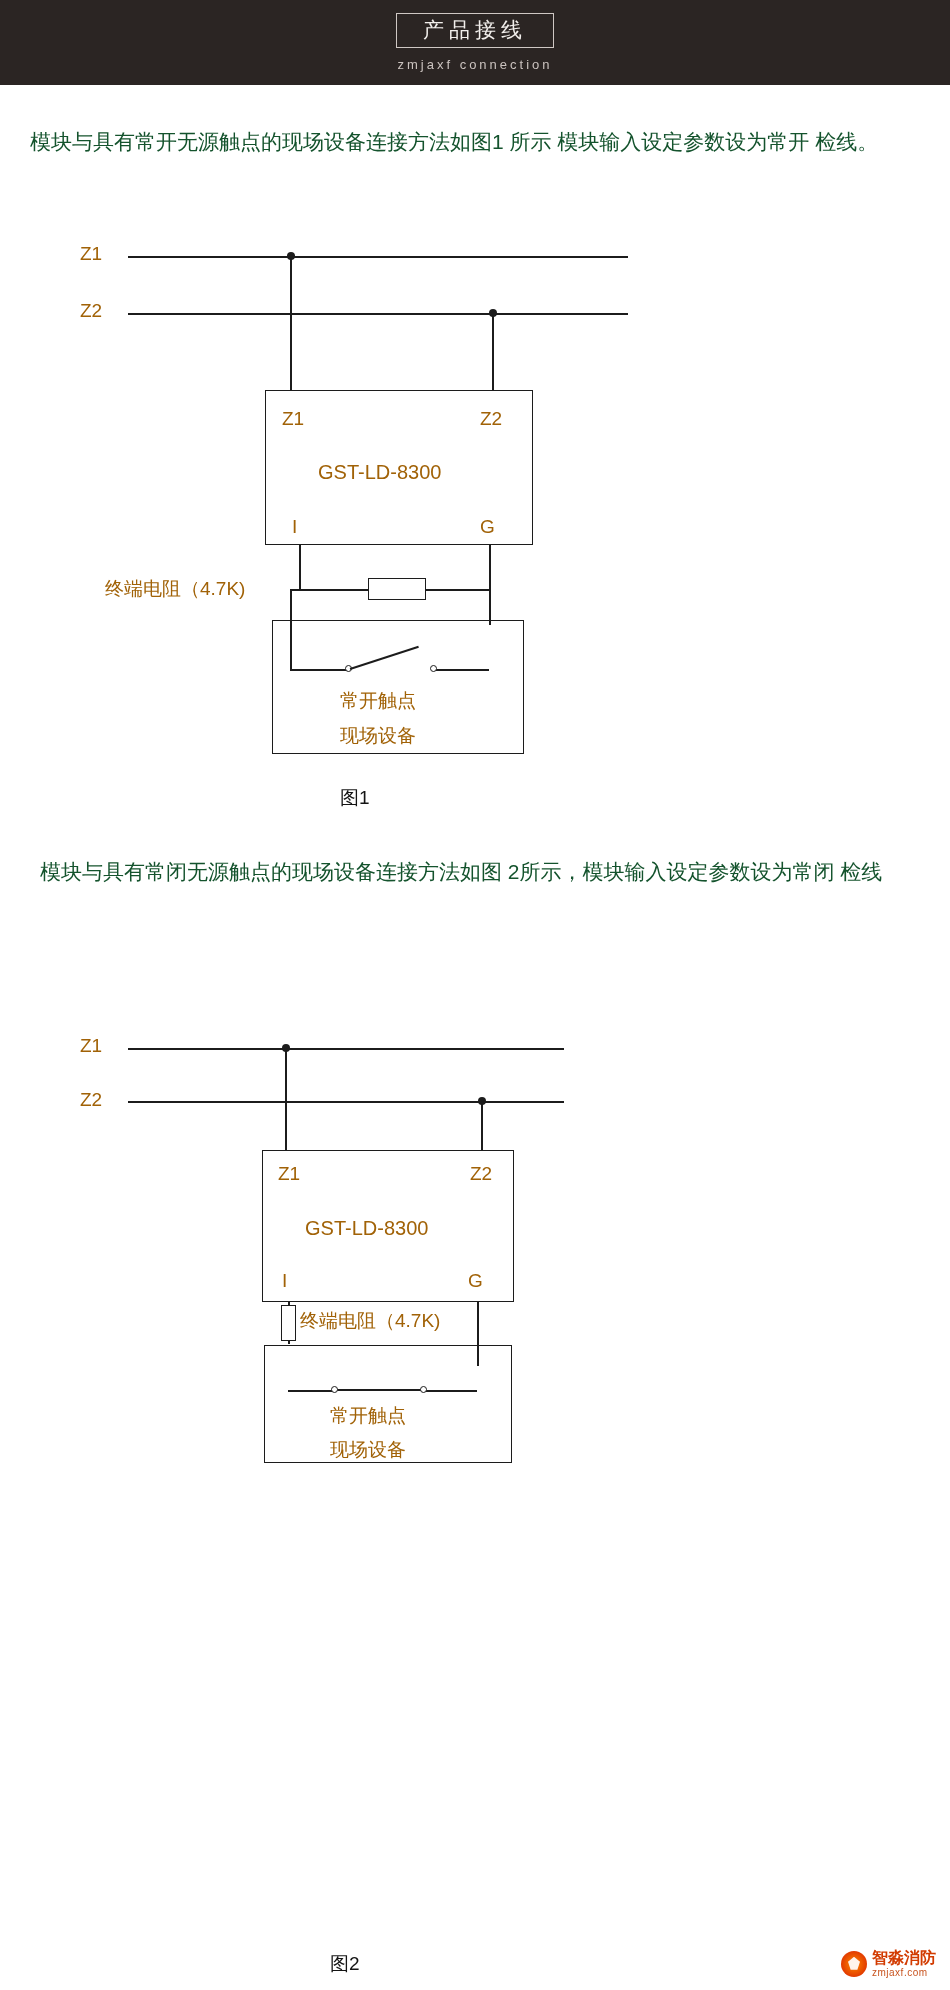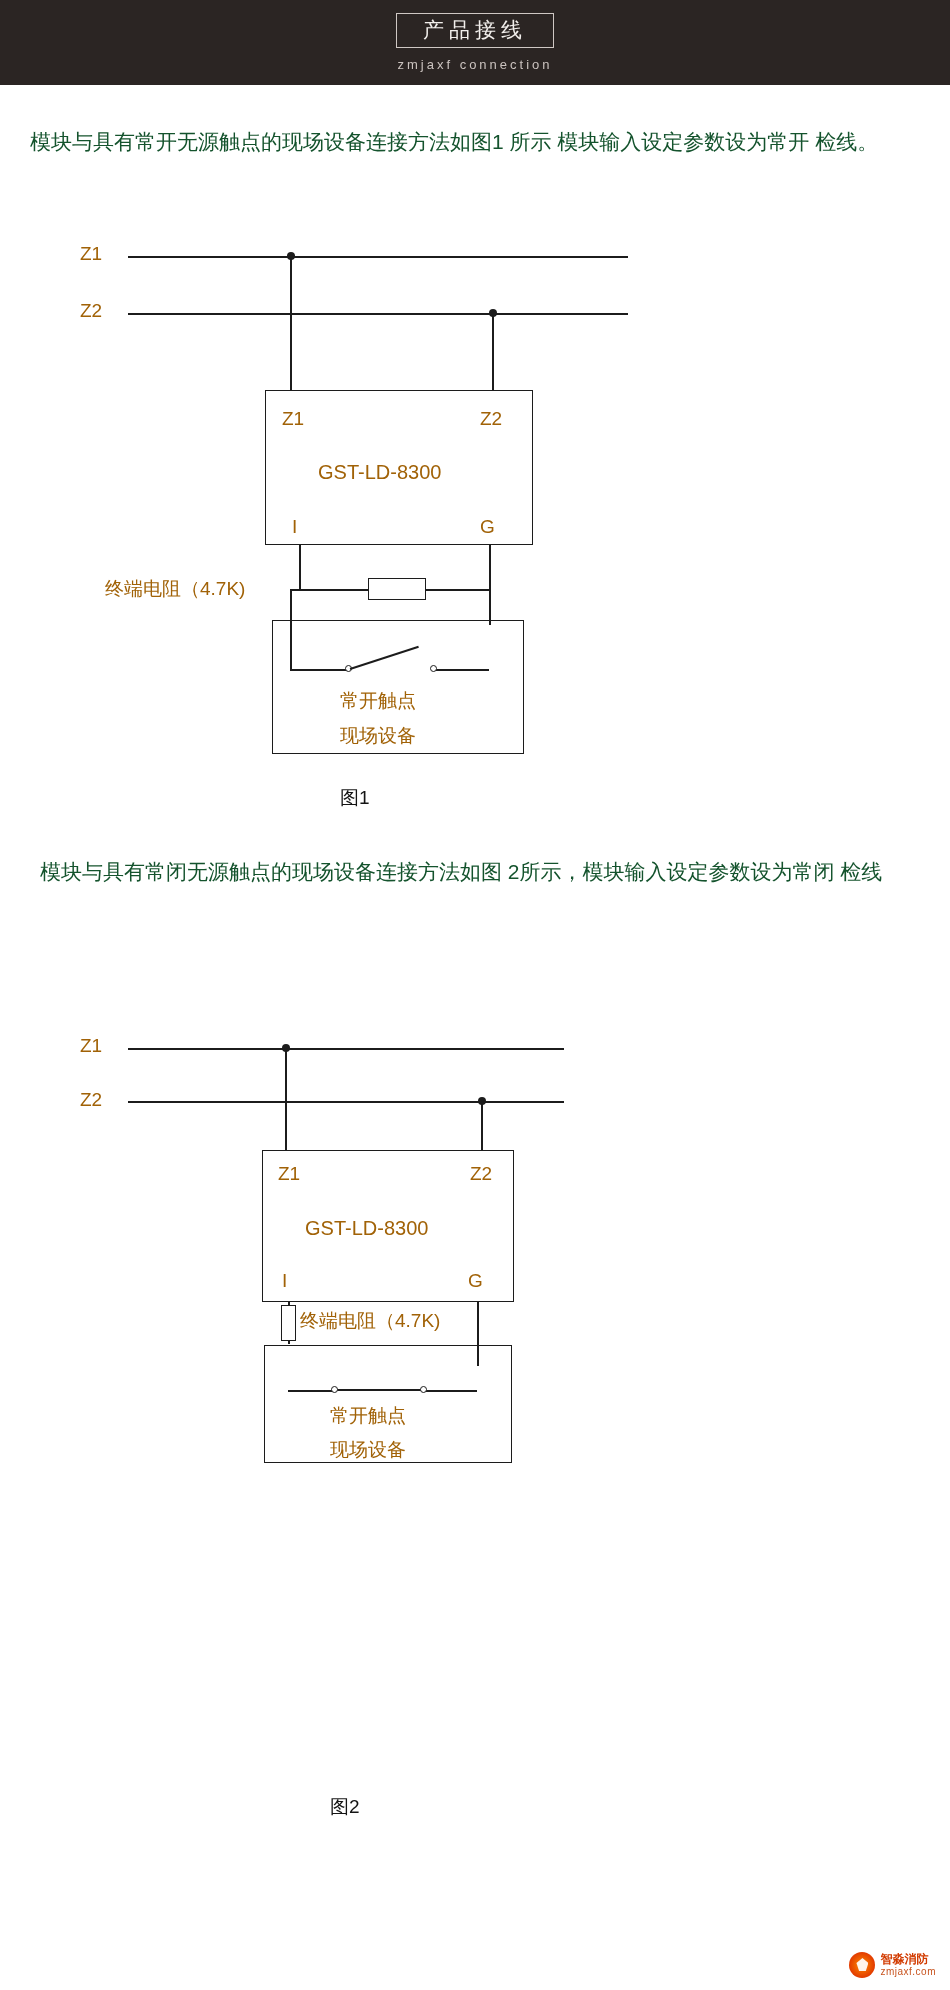--- a/index.html
+++ b/index.html
@@ -48,21 +48,21 @@
   .para-1 { position: absolute; left: 30px; top: 125px; width: 890px; }
   .para-2 { position: absolute; left: 40px; top: 855px; width: 880px; }
 
   
   .fig-caption {
     position: absolute;
     font-size: 19px;
     color: #141414;
   }
   .cap-1 { left: 340px; top: 785px; width: 110px; }
-  .cap-2 { left: 330px; top: 1794px; width: 110px; }
+  .cap-2 { left: 330px; top: 1951px; width: 110px; }
 
   
   .diagram { position: absolute; }
   .ln { position: absolute; background: #1c1c1c; }
   .hline { height: 1.5px; }
   .vline { width: 1.5px; }
   .dot {
     position: absolute;
     width: 8px; height: 8px;
     background: #1c1c1c;
@@ -118,21 +118,21 @@
   .wm-logo::after {
     content: "";
     position: absolute;
     left: 7px; top: 6px;
     width: 12px; height: 13px;
     background: #ffffff;
     clip-path: polygon(50% 0%, 100% 38%, 78% 100%, 22% 100%, 0% 38%);
     opacity: .92;
   }
   .wm-text { line-height: 1.1; }
-  .wm-main { font-size: 12px; color: #d23b00; font-weight: bold; }
+  .wm-main { font-size: 16px; color: #d23b00; font-weight: bold; }
   .wm-sub { font-size: 10px; color: #c8541f; letter-spacing: .5px; }
 </style>
 </head>
 <body>
 
 <div class="header">
   <div class="header-box">产品接线</div>
   <div class="header-sub">zmjaxf connection</div>
 </div>
 

